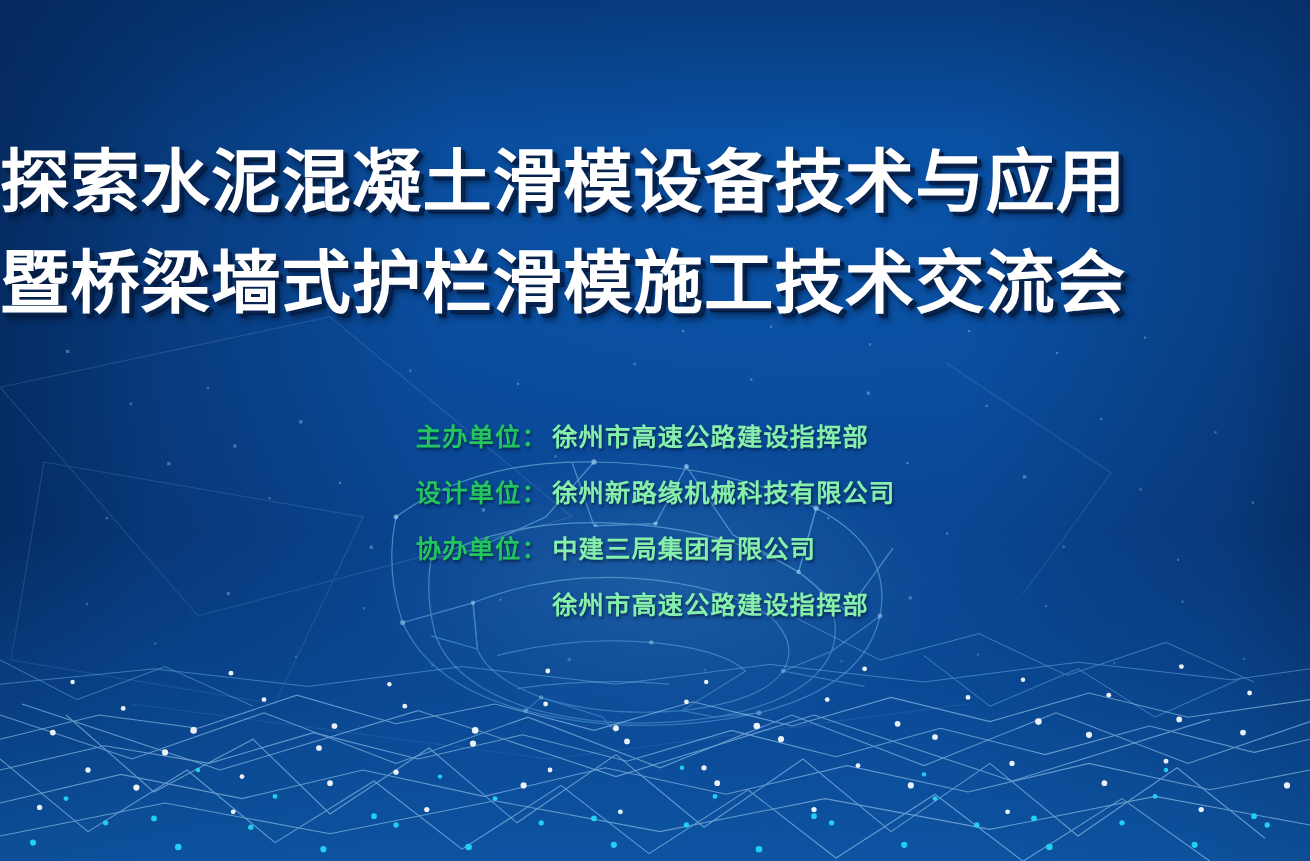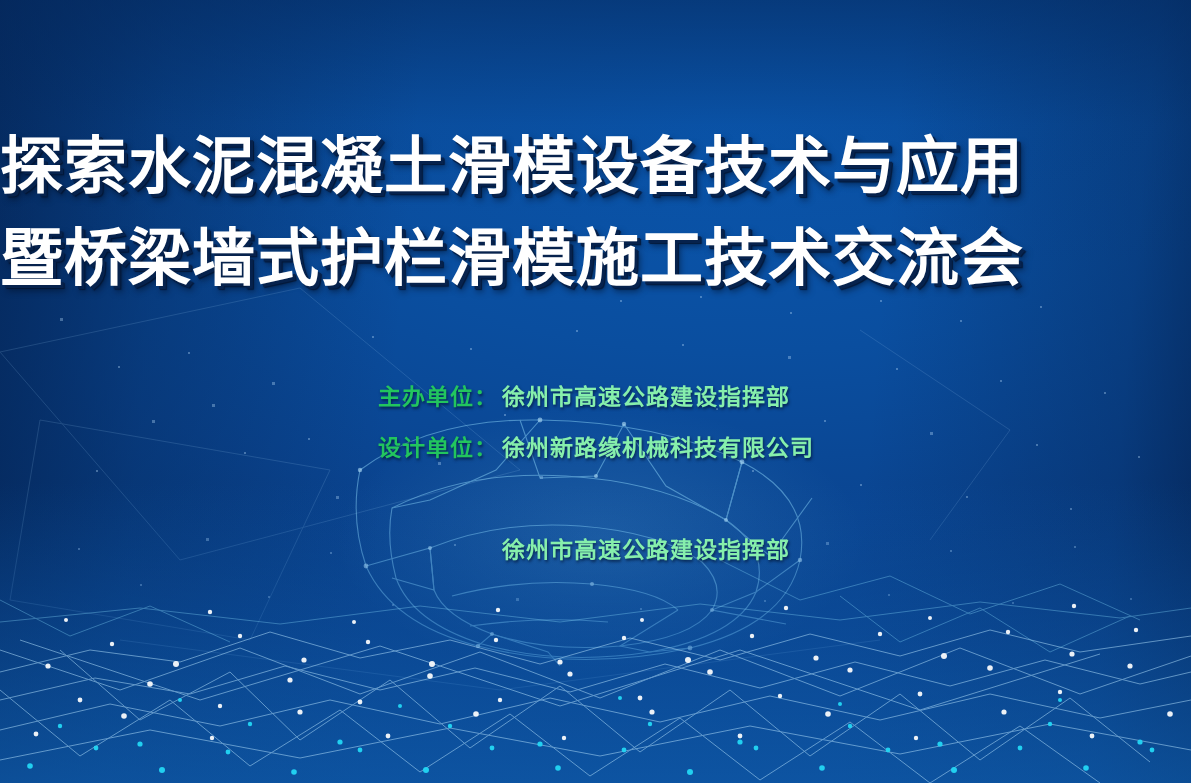--- a/index.html
+++ b/index.html
@@ -358,20 +358,22 @@
     <div class="info-block">
       <div class="info-row">
         <span class="info-label">主办单位：</span>
         <span class="info-value">徐州市高速公路建设指挥部</span>
       </div>
       <div class="info-row">
         <span class="info-label">设计单位：</span>
         <span class="info-value">徐州新路缘机械科技有限公司</span>
       </div>
       <div class="info-row">
+        <span class="info-label">协办单位：</span>
+        <span class="info-value">中建三局集团有限公司</span>
       </div>
       <div class="info-row cont">
         <span class="info-label">协办单位：</span>
         <span class="info-value">徐州市高速公路建设指挥部</span>
       </div>
     </div>
 
   </div>
 </div>
 

